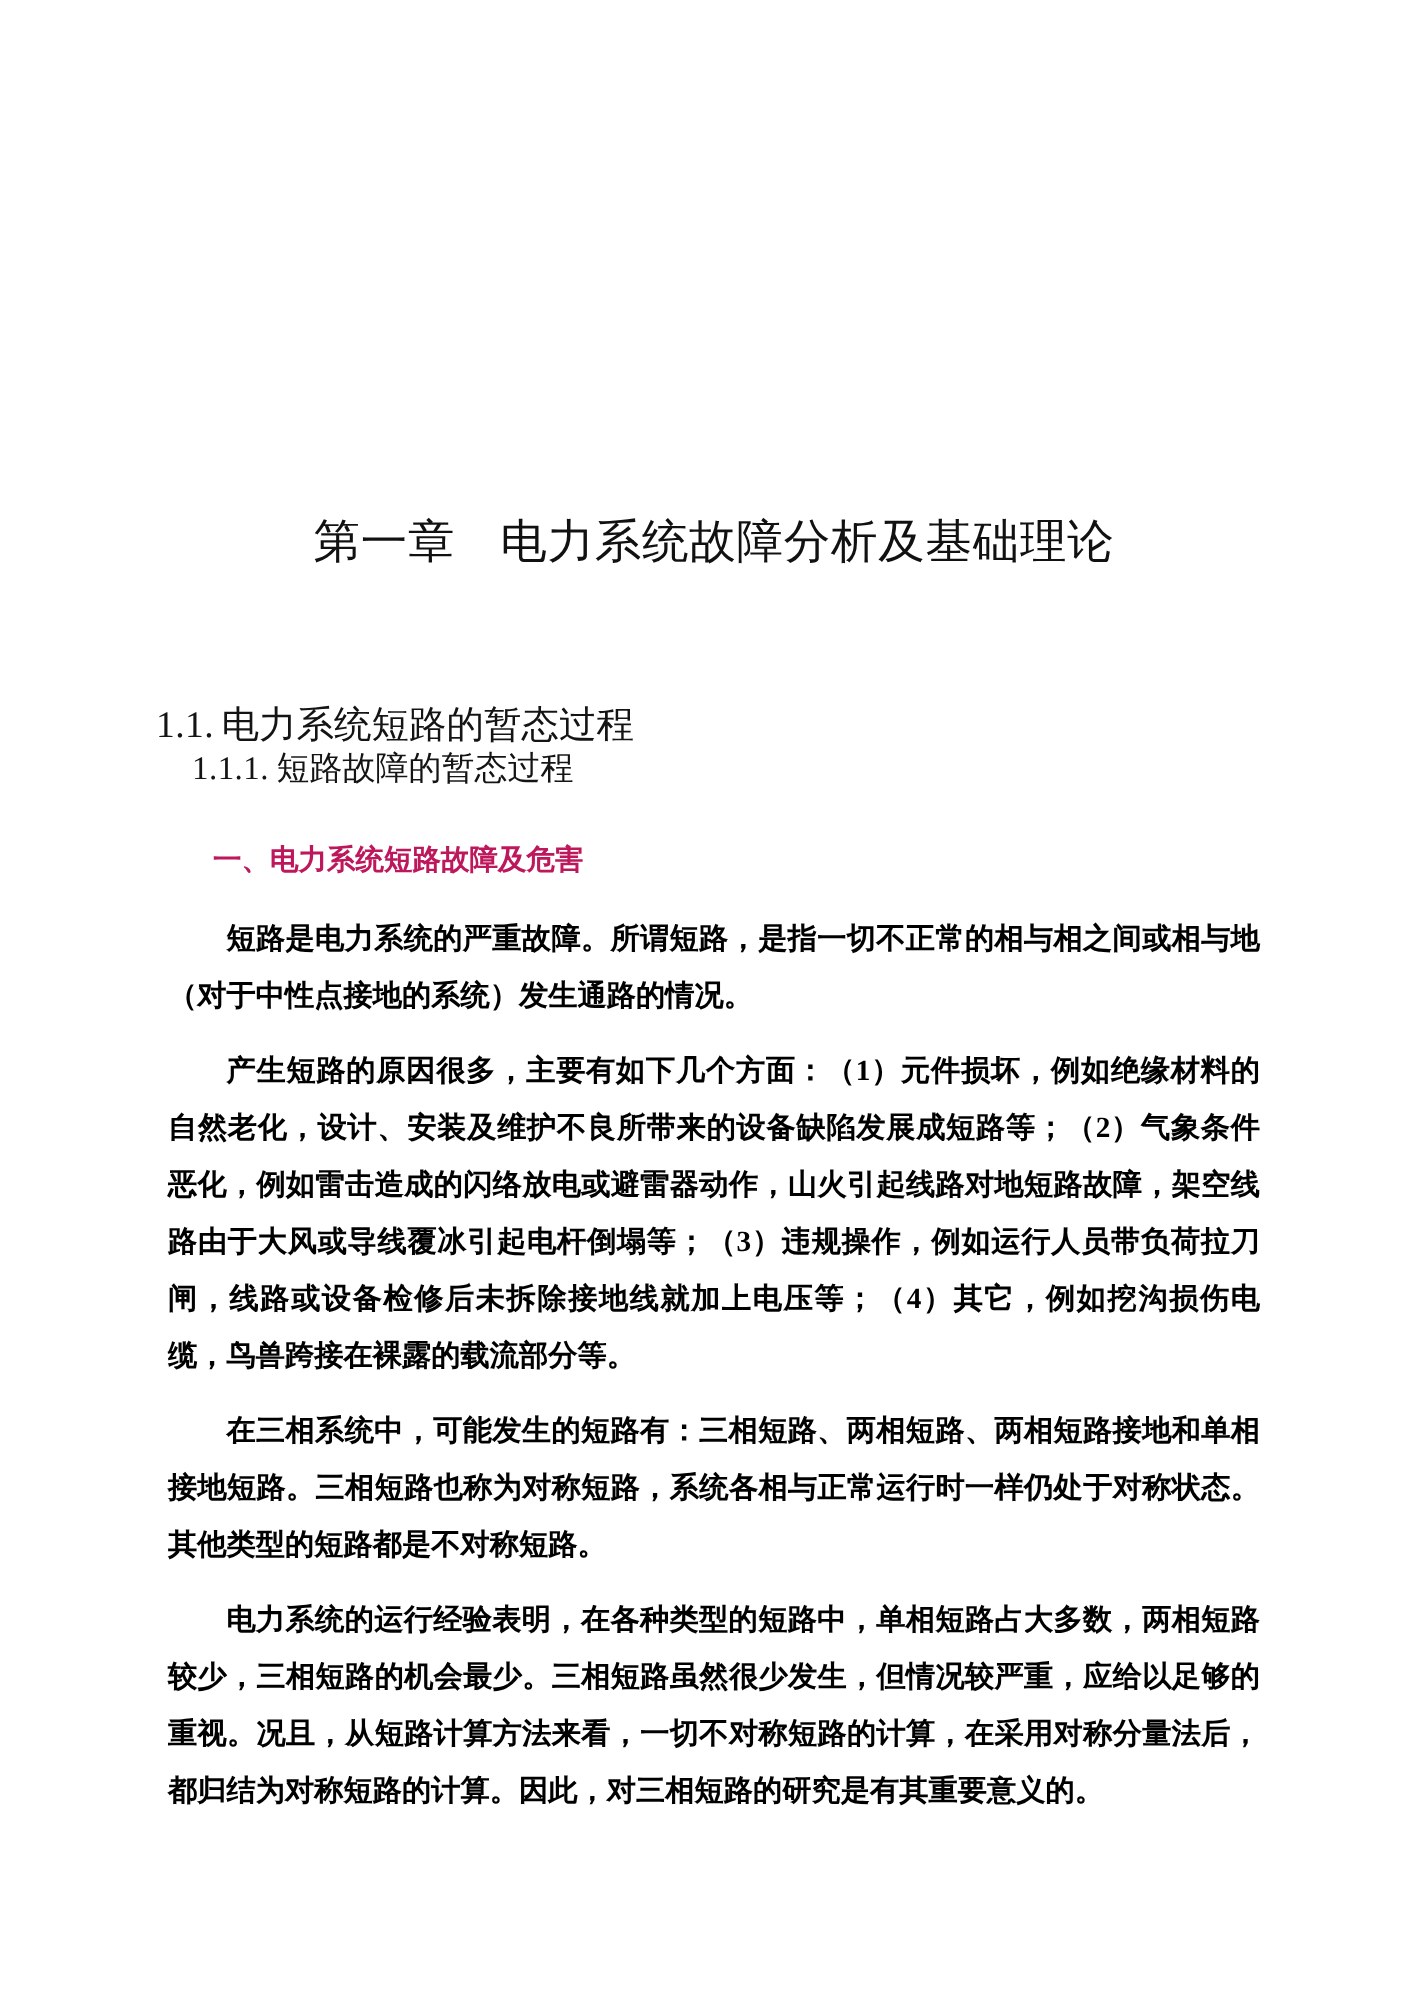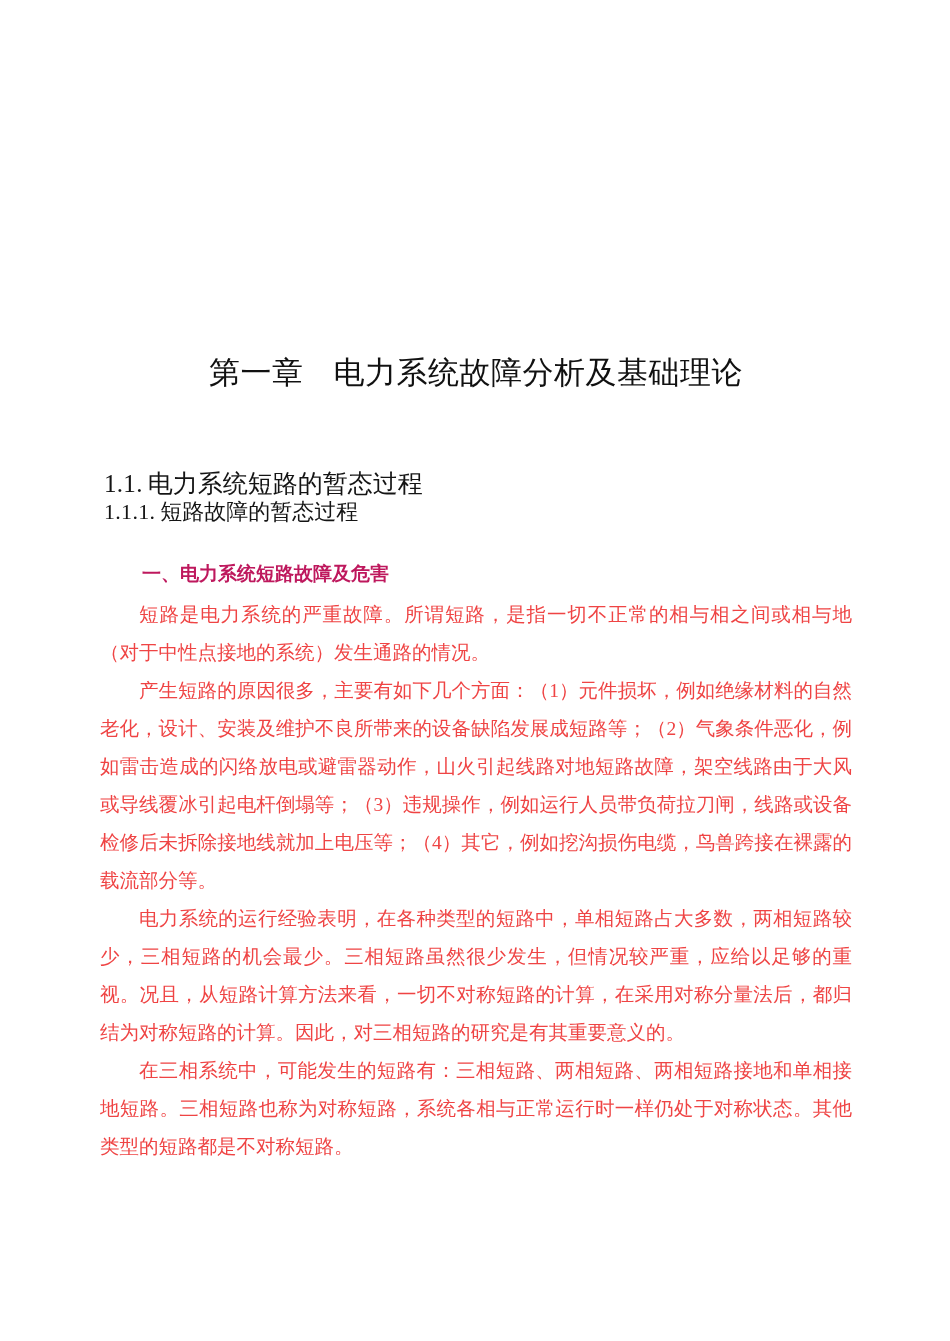--- a/index.html
+++ b/index.html
@@ -31,21 +31,21 @@
 
   
   .chapter-title {
     font-size: 31px;
     font-weight: 400;
     line-height: 1.2;
     text-align: center;
     margin: 0;
     padding: 0;
     position: absolute;
-    top: 354px;
+    top: 342px;
     left: 0;
     width: 752px;
     letter-spacing: 0.5px;
     color: #111111;
   }
   .chapter-title .title-gap {
     display: inline-block;
     width: 30px;
   }
 
@@ -62,20 +62,21 @@
   .h-sec-1 {
     top: 429px;
     font-size: 25px;
     line-height: 1.2;
     margin-top: 40px;
   }
   .h-sec-2 {
     top: 499px;
     font-size: 22px;
     line-height: 1.2;
+    margin-left: 24px;
   }
   .h-sec .num {
     letter-spacing: 0.3px;
   }
   .h-sec .sep {
     display: inline-block;
     width: 5px;
   }
 
   
@@ -93,28 +94,29 @@
 
   
   .body-block {
     position: absolute;
     top: 596px;
     left: 0;
     width: 752px;
   }
 
   p.para {
-    margin: 0;
+    margin: 12px;
     font-size: 19.5px;
     line-height: 38px;
     text-align: justify;
     text-justify: inter-ideograph;
     text-indent: 2em;
-    color: #ef4444;
+    color: #000000;
     word-break: break-all;
+    font-weight: bold;
   }
 
   p.para + p.para {
     margin-top: 0;
   }
 </style>
 </head>
 <body>
 
 <div class="page">
@@ -125,19 +127,19 @@
 
     <h2 class="h-sec h-sec-1"><span class="num">1.1.</span><span class="sep"></span><span>电力系统短路的暂态过程</span></h2>
 
     <h3 class="h-sec h-sec-2"><span class="num">1.1.1.</span><span class="sep"></span><span>短路故障的暂态过程</span></h3>
 
     <h4 class="h-bold">一、电力系统短路故障及危害</h4>
 
     <div class="body-block">
       <p class="para">短路是电力系统的严重故障。所谓短路，是指一切不正常的相与相之间或相与地（对于中性点接地的系统）发生通路的情况。</p>
       <p class="para">产生短路的原因很多，主要有如下几个方面：（1）元件损坏，例如绝缘材料的自然老化，设计、安装及维护不良所带来的设备缺陷发展成短路等；（2）气象条件恶化，例如雷击造成的闪络放电或避雷器动作，山火引起线路对地短路故障，架空线路由于大风或导线覆冰引起电杆倒塌等；（3）违规操作，例如运行人员带负荷拉刀闸，线路或设备检修后未拆除接地线就加上电压等；（4）其它，例如挖沟损伤电缆，鸟兽跨接在裸露的载流部分等。</p>
+      <p class="para">在三相系统中，可能发生的短路有：三相短路、两相短路、两相短路接地和单相接地短路。三相短路也称为对称短路，系统各相与正常运行时一样仍处于对称状态。其他类型的短路都是不对称短路。</p>
       <p class="para">电力系统的运行经验表明，在各种类型的短路中，单相短路占大多数，两相短路较少，三相短路的机会最少。三相短路虽然很少发生，但情况较严重，应给以足够的重视。况且，从短路计算方法来看，一切不对称短路的计算，在采用对称分量法后，都归结为对称短路的计算。因此，对三相短路的研究是有其重要意义的。</p>
-      <p class="para">在三相系统中，可能发生的短路有：三相短路、两相短路、两相短路接地和单相接地短路。三相短路也称为对称短路，系统各相与正常运行时一样仍处于对称状态。其他类型的短路都是不对称短路。</p>
     </div>
 
   </div>
 
 </div>
 
 </body></html>

